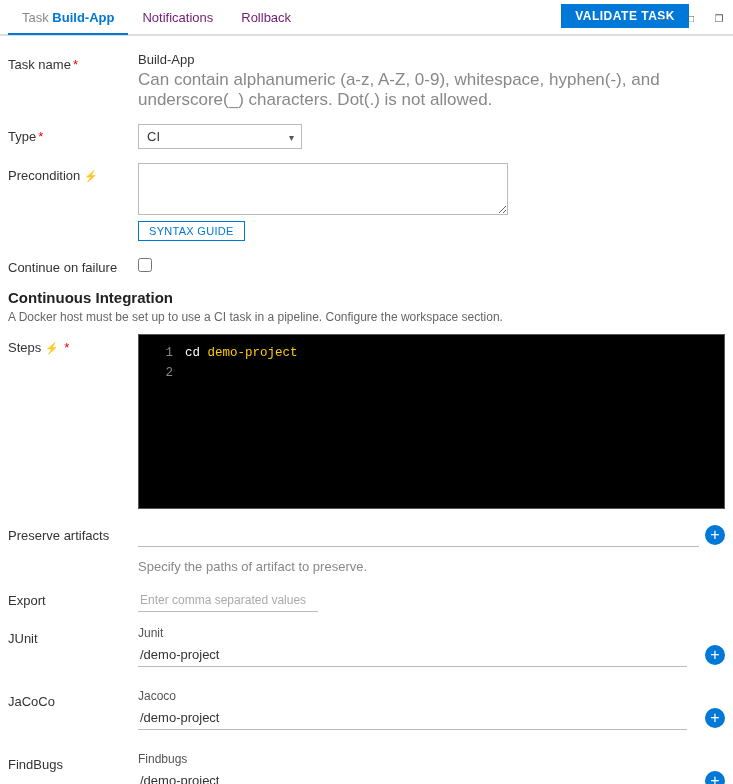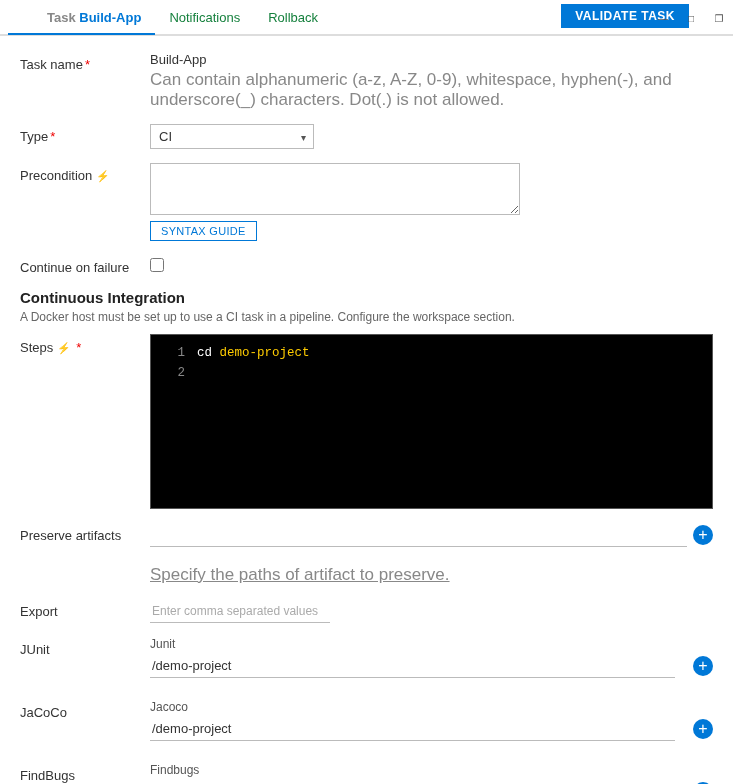--- a/index.html
+++ b/index.html
@@ -18,34 +18,33 @@
       align-items: center;
       border-bottom: 2px solid #ddd;
       padding: 0 8px;
       position: relative;
       height: 36px;
     }
     .tab {
       padding: 8px 14px;
       font-size: 13px;
       cursor: pointer;
-      color: #15803d;
+      color: #701a75;
       white-space: nowrap;
       border-bottom: 2px solid transparent;
       margin-bottom: -2px;
     }
     .tab.active {
       color: #0078d7;
       border-bottom: 2px solid #0078d7;
       font-weight: 600;
     }
     .tab .task-prefix {
       color: #888;
-      font-weight: bold;
-      margin-left: 25px;
+      font-weight: normal;
     }
     .validate-btn {
       position: absolute;
       right: 44px;
       top: 4px;
       background: #0078d7;
       color: #fff;
       border: none;
       padding: 5px 14px;
       font-size: 12px;
@@ -68,21 +67,21 @@
       justify-content: center;
       font-size: 10px;
       color: #555;
       cursor: pointer;
       border: none;
       background: transparent;
     }
 
     
     .form-content {
-      padding: 16px 20px;
+      padding: 16px 8px;
       overflow-y: auto;
       max-height: 748px;
     }
 
     .form-row {
       display: flex;
       align-items: flex-start;
       margin-bottom: 14px;
     }
     .form-label {
@@ -247,24 +246,23 @@
       border-radius: 50%;
       font-size: 16px;
       line-height: 1;
       cursor: pointer;
       display: flex;
       align-items: center;
       justify-content: center;
       flex-shrink: 0;
     }
     .hint-text {
-      font-size: 17px;
+      font-size: 13px;
       color: #888;
-      margin-top: 18px;
-      text-decoration: underline;
+      margin-top: 12px;
     }
 
     
     .subsection-label {
       font-size: 12px;
       color: #555;
       margin-bottom: 3px;
     }
     .sub-input-row {
       display: flex;

